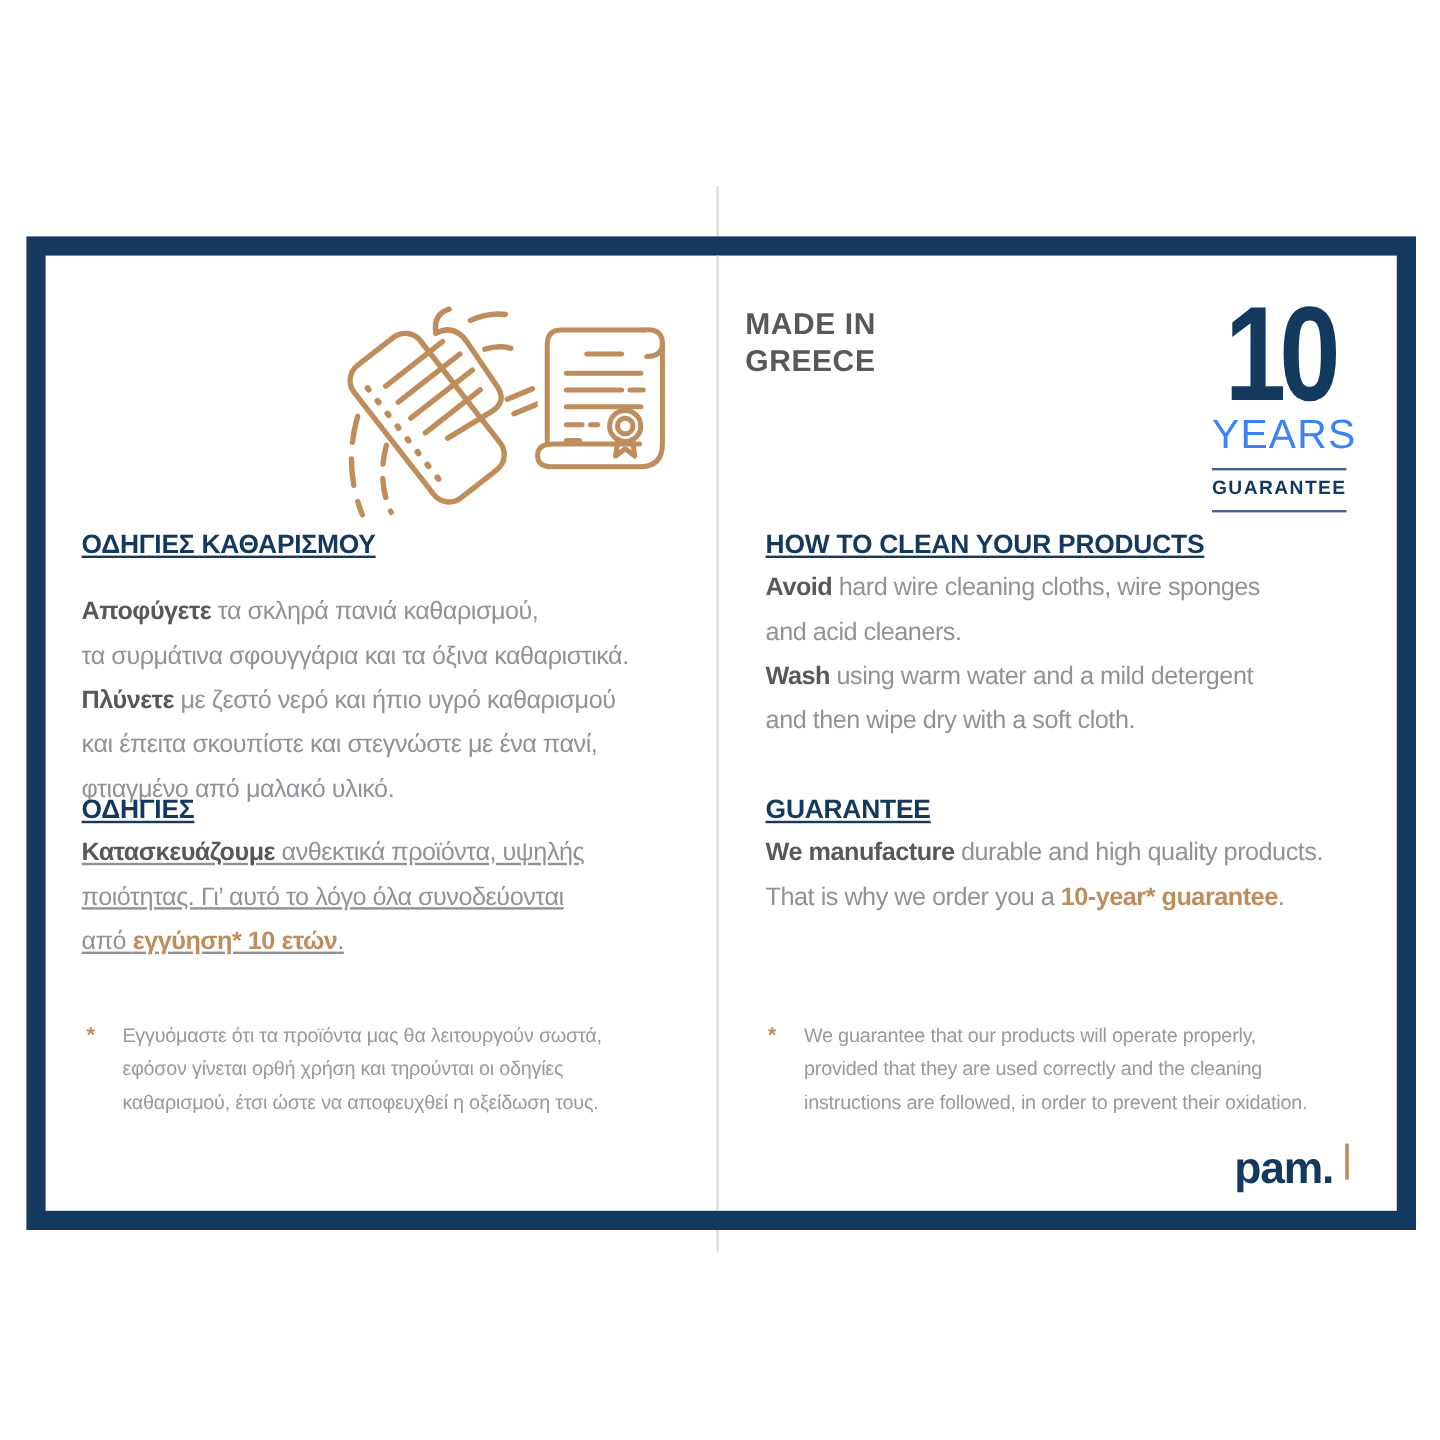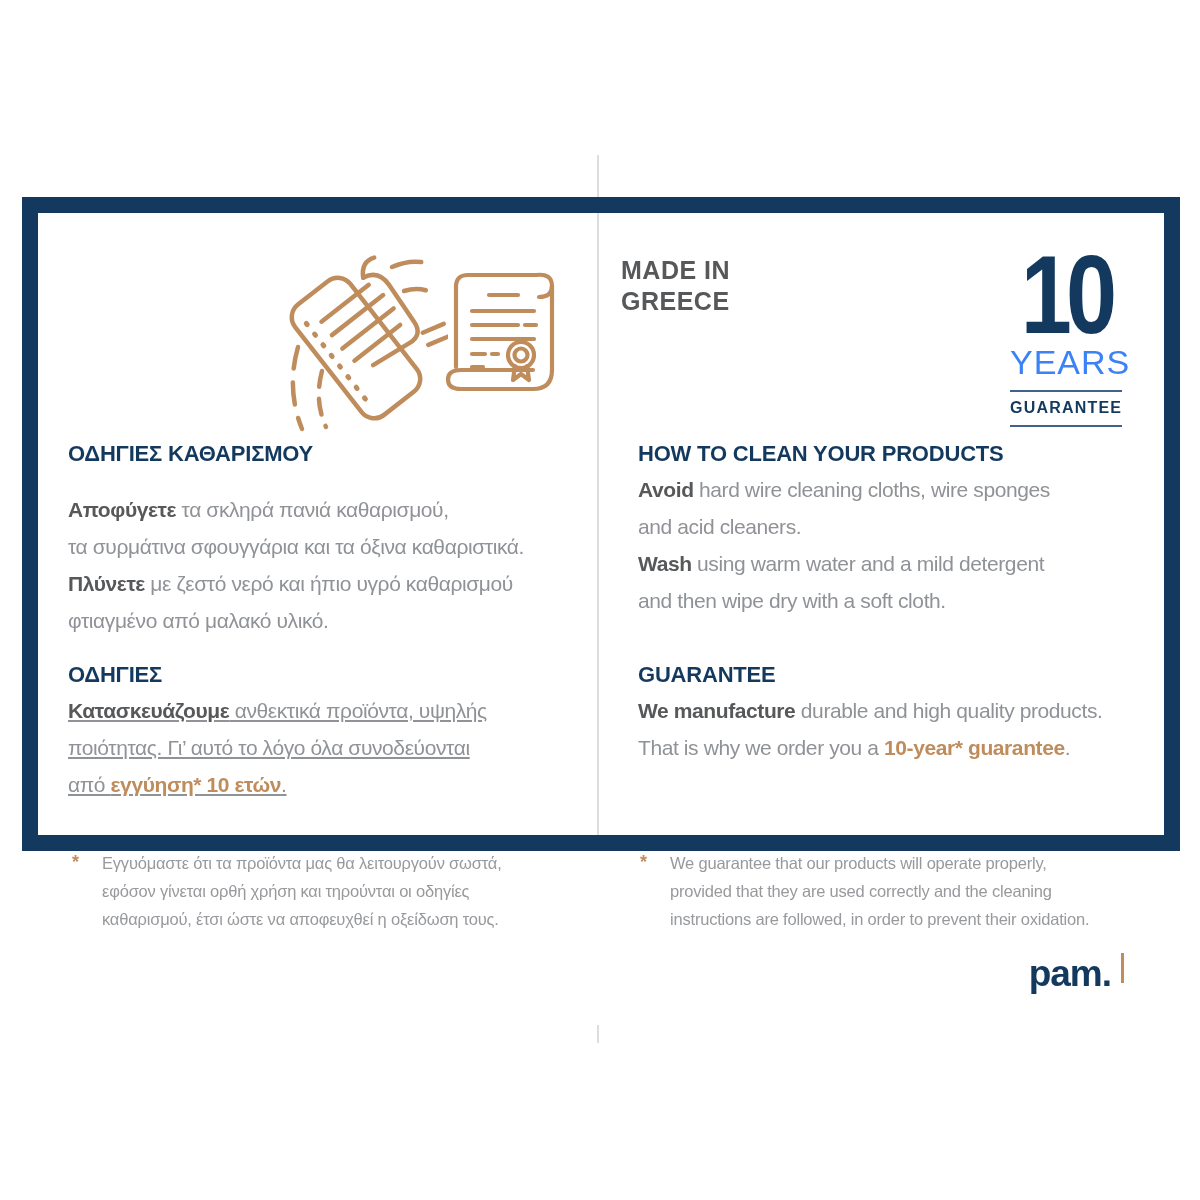--- a/index.html
+++ b/index.html
@@ -2,28 +2,28 @@
 <html><head>
 <meta charset="utf-8">
 <style>
   html,body{margin:0;padding:0;}
   body{
     width:1200px;height:1200px;position:relative;background:#ffffff;
     font-family:"Liberation Sans", sans-serif;overflow:hidden;
   }
   .fold-seg{position:absolute;width:2px;background:#dcdedd;}
   .card{
-    position:absolute;left:22px;top:197px;width:1158px;height:654px;
+    position:absolute;left:22px;top:197px;width:1158px;height:828px;
     border:16px solid #14395e;box-sizing:border-box;background:#ffffff;
   }
   .inner{position:relative;width:100%;height:100%;}
   .fold-inner{position:absolute;left:559px;top:0;width:2px;height:100%;background:#dcdedd;}
 
   .abs{position:absolute;}
-  .sec-h{font-size:22px;font-weight:800;color:#14395e;letter-spacing:-0.2px;}
+  .sec-h{font-size:22px;font-weight:800;color:#14395e;letter-spacing:-0.2px;text-decoration:underline;}
   .body-text{font-size:21px;color:#8f9296;line-height:37px;letter-spacing:-0.4px;}
   .ln{white-space:pre;}
   .lead{color:#57585a;font-weight:700;}
   .em-tan{color:#bf8c5c;font-weight:700;}
   .foot{font-size:16.5px;color:#97999c;line-height:28px;letter-spacing:-0.2px;display:flex;}
   .foot .ast{color:#bf8c5c;font-weight:700;font-size:18px;line-height:26px;width:14px;flex:none;}
   .foot .ftxt{margin-left:16px;}
 
   .made-in{font-size:25px;line-height:31px;font-weight:700;color:#57585a;letter-spacing:0.5px;}
 
@@ -120,20 +120,21 @@
       <hr class="brule">
       <div class="bguar">GUARANTEE</div>
       <hr class="brule">
     </div>
 
     <div class="abs sec-h" style="left:30px;top:228px;">ΟΔΗΓΙΕΣ ΚΑΘΑΡΙΣΜΟΥ</div>
     <div class="abs body-text" style="left:30px;top:258px;margin-top:20px;">
       <div class="ln"><span class="lead">Αποφύγετε</span><span> τα σκληρά πανιά καθαρισμού,</span></div>
       <div class="ln">τα συρμάτινα σφουγγάρια και τα όξινα καθαριστικά.</div>
       <div class="ln"><span class="lead">Πλύνετε</span><span> με ζεστό νερό και ήπιο υγρό καθαρισμού</span></div>
+      <div class="ln">και έπειτα σκουπίστε και στεγνώστε με ένα πανί,</div>
       <div class="ln">φτιαγμένο από μαλακό υλικό.</div>
     </div>
 
     <div class="abs sec-h" style="left:30px;top:449px;">ΟΔΗΓΙΕΣ</div>
     <div class="abs body-text" style="left:30px;top:479px;text-decoration:underline;">
       <div class="ln"><span class="lead">Κατασκευάζουμε</span><span> ανθεκτικά προϊόντα, υψηλής</span></div>
       <div class="ln">ποιότητας. Γι’ αυτό το λόγο όλα συνοδεύονται</div>
       <div class="ln"><span>από </span><span class="em-tan">εγγύηση* 10 ετών</span><span>.</span></div>
     </div>
 

